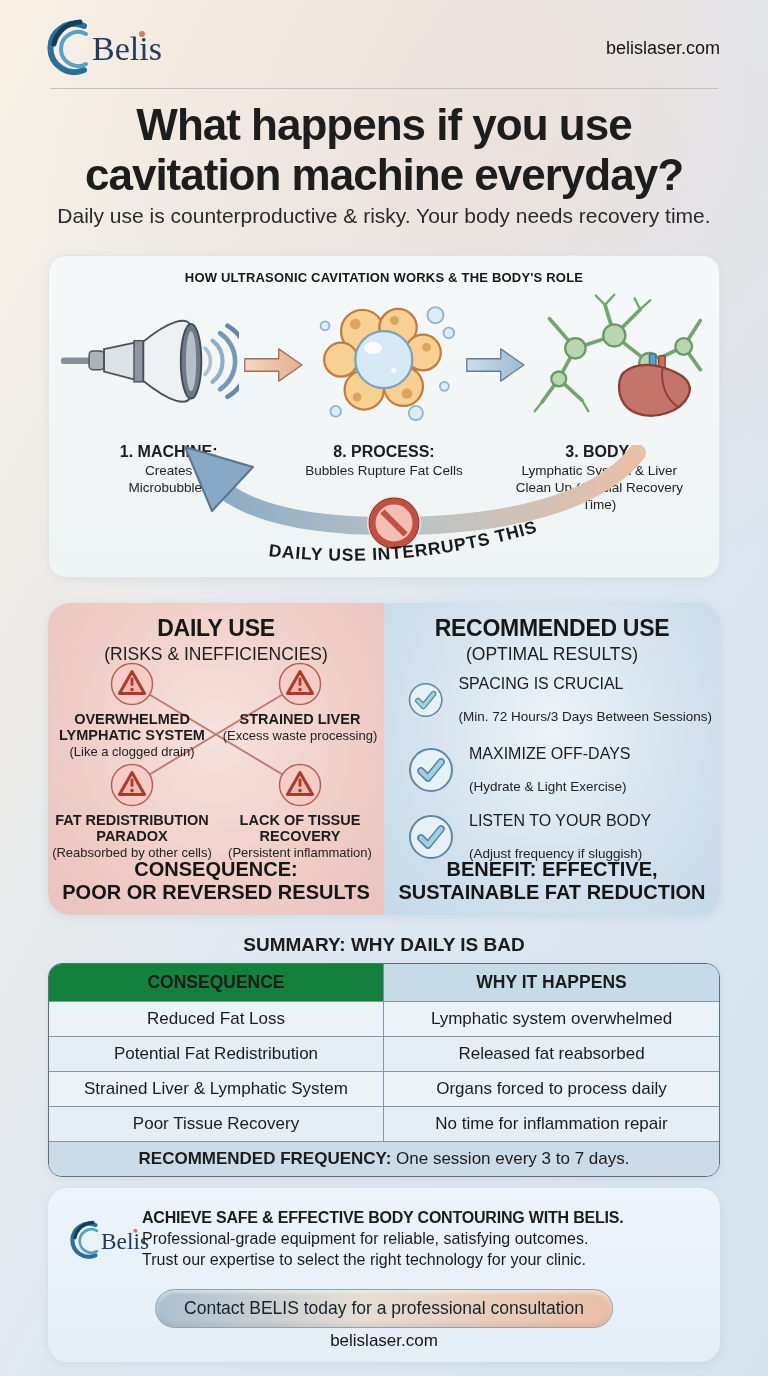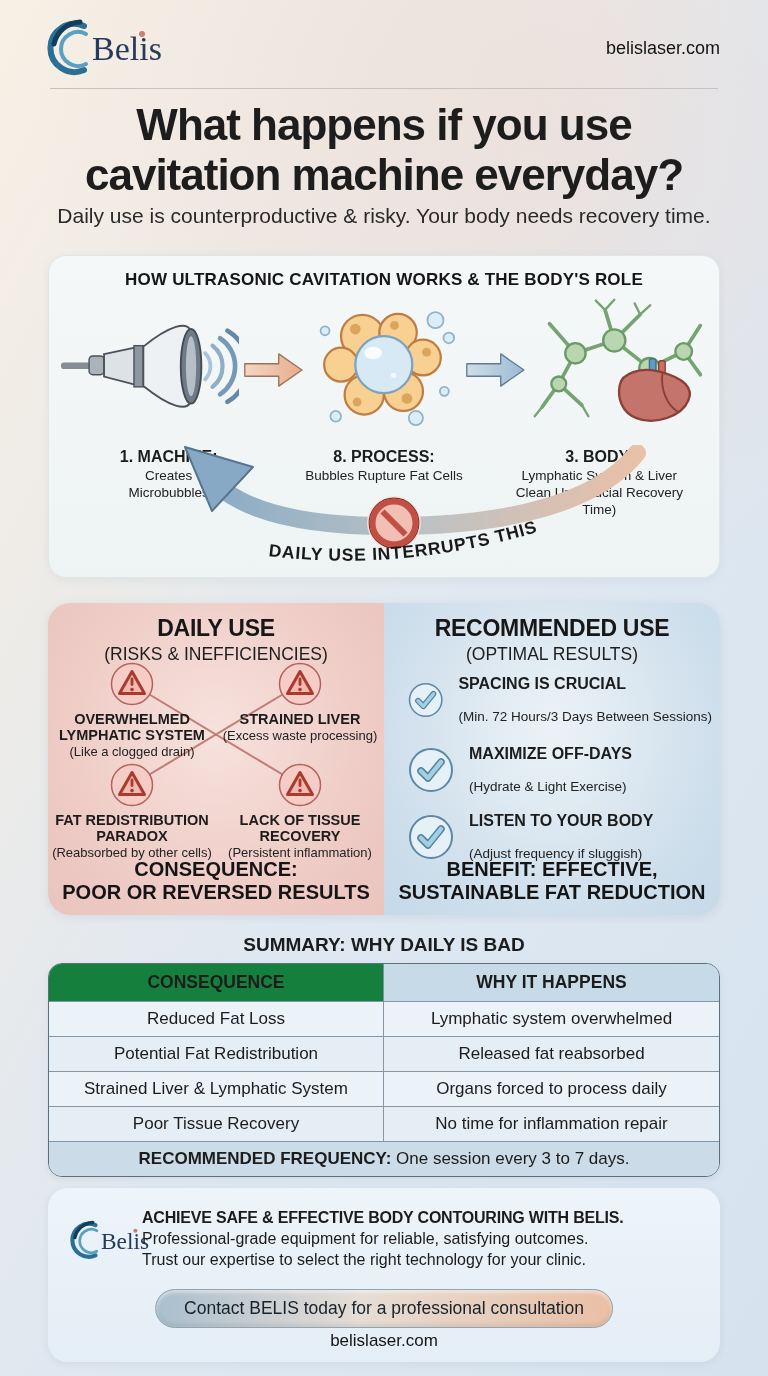--- a/index.html
+++ b/index.html
@@ -17,21 +17,21 @@
 
   
   .title { position:absolute; top:100px; left:0; right:0; text-align:center;
     font-size:44px; font-weight:bold; letter-spacing:-1px; line-height:1.14; color:#1d1d1d; }
   .subtitle { position:absolute; top:204px; left:0; right:0; text-align:center; font-size:21px; color:#2a2a2a; }
 
   
   .diagram-card { position:absolute; left:48px; top:255px; width:672px; height:323px;
     background:linear-gradient(180deg,#f5f8f9,#eef3f4); border:1px solid #e0e6e8; border-radius:18px;
     padding:14px 12px 0; box-shadow:0 2px 8px rgba(90,110,130,.08); }
-  .diagram-heading { text-align:center; font-size:17px; font-weight:bold; letter-spacing:.2px; color:#161616; }
+  .diagram-heading { text-align:center; font-size:13px; font-weight:bold; letter-spacing:.2px; color:#161616; }
   .flow-row { display:flex; align-items:center; justify-content:center; gap:4px; height:152px; margin-top:4px; }
   .step-labels { display:flex; margin-top:2px; position:relative; z-index:2; }
   .step { flex:1; text-align:center; }
   .step-label { font-size:16px; font-weight:bold; }
   .step-desc { font-size:13.5px; line-height:1.25; margin:2px auto 0; color:#222; }
   .w120{max-width:120px;} .w170{max-width:170px;} .w180{max-width:178px;}
   .sweep-overlay { position:absolute; left:0; bottom:0; width:672px; height:132px; pointer-events:none; z-index:3; }
 
   
   .columns { position:absolute; left:48px; top:603px; width:672px; height:312px; display:flex;
@@ -45,21 +45,21 @@
   .col .col-sub { text-align:center; font-size:17.5px; margin-top:2px; color:#1e1e1e; }
   .xlines { position:absolute; inset:0; }
   .risk-cell { position:absolute; width:168px; display:flex; flex-direction:column; align-items:center; z-index:1; }
   .rc-tl{left:0; top:59px;} .rc-tr{left:168px; top:59px;} .rc-bl{left:0; top:160px;} .rc-br{left:168px; top:160px;}
   .risk-title { font-size:14.5px; font-weight:bold; text-align:center; line-height:1.12; margin-top:5px; }
   .risk-note { font-size:13px; text-align:center; white-space:nowrap; margin-top:1px; color:#222; }
   .panel-foot { position:absolute; left:0; right:0; bottom:10px; text-align:center;
     font-size:20px; font-weight:bold; line-height:1.18; color:#151515; }
   .tip-row { position:absolute; left:24px; right:8px; display:flex; align-items:center; gap:15px; }
   .tip-1{top:72px;} .tip-2{top:142px;} .tip-3{top:209px;}
-  .tip-title { font-size:16px; font-weight:bold; }
+  .tip-title { font-size:16px; font-weight:normal; }
   .tip-note { font-size:13.5px; margin-top:16px; color:#222; white-space:nowrap; }
 
   
   .summary-heading { position:absolute; top:934px; left:0; right:0; text-align:center; font-size:19px; font-weight:bold; }
   .table { position:absolute; left:48px; top:963px; width:672px; border:1.5px solid #5c6f7e; border-radius:14px;
     overflow:hidden; background:#ebf2f8; box-shadow:0 2px 6px rgba(90,110,130,.10); }
   .t-head { display:flex; }
   .th { width:50%; text-align:center; font-size:17.5px; font-weight:bold; padding:8px 4px; }
   .th-left { background:#15803d; border-right:1px solid #7e8e9b; }
   .th-right { background:#c6dae8; }

